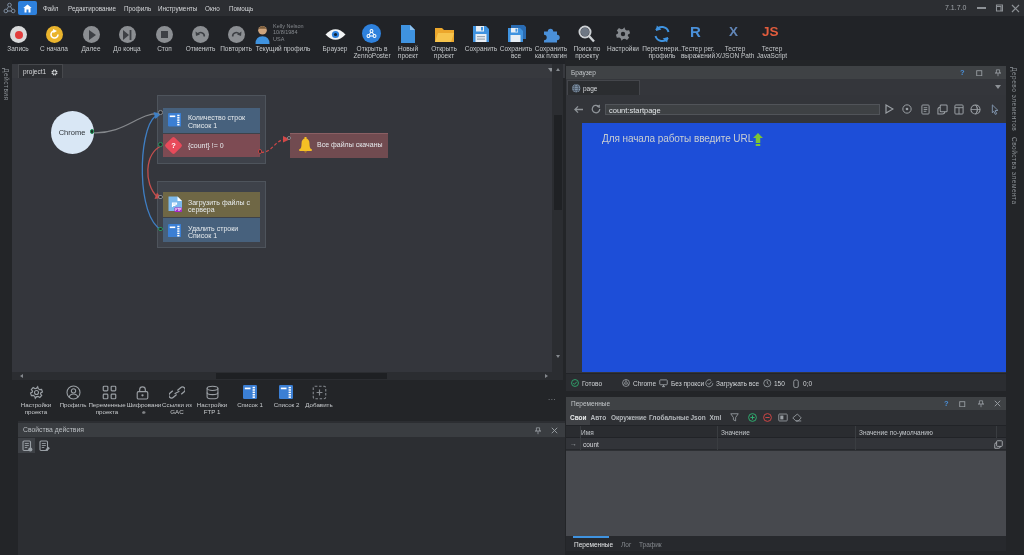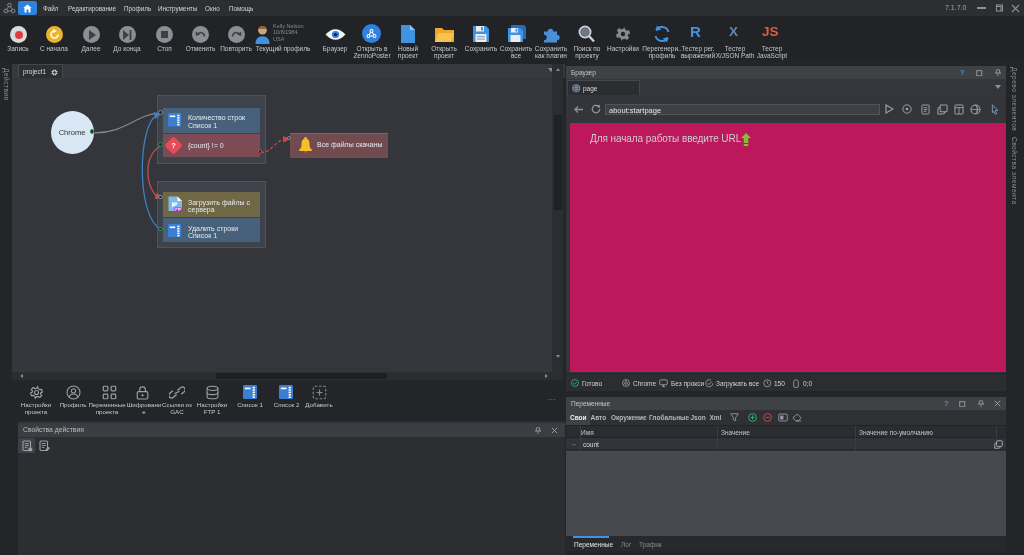--- a/index.html
+++ b/index.html
@@ -436,21 +436,21 @@
 
   <div class="abs" style="left:0;top:29px;width:440px;height:28px;background:#33353a">
     <svg class="abs" style="left:7px;top:9.5px" width="11" height="9" viewBox="0 0 12 10">
         <path d="M11 5 H2 M5.5 1.5 L2 5 L5.5 8.5" stroke="#8f9499" stroke-width="1.4" fill="none"></path>
       </svg>
     <svg class="abs" style="left:25px;top:8.5px" width="10" height="10" viewBox="0 0 12 12">
         <path d="M10.5 6 A 4.5 4.5 0 1 1 8.8 2.5" stroke="#8f9499" stroke-width="1.5" fill="none"></path>
         <path d="M10.8 0.5 L10.5 5 L6.5 3 Z" fill="#8f9499"></path>
       </svg>
     <div class="abs" style="left:39px;top:8.5px;width:275px;height:11px;background:#3e4144;border:1px solid #515459">
-      <div class="abs" style="left:3px;top:1.5px;font-size:7.5px;color:#e4e7ea">about:startpage</div>
+      <div class="abs" style="left:3px;top:1.5px;font-size:7.5px;color:#e4e7ea">count:startpage</div>
     </div>
     <svg class="abs" style="left:319px;top:9px" width="9" height="10" viewBox="0 0 9 10">
         <path d="M1 1 L8 5 L1 9 Z" fill="none" stroke="#9ba0a5" stroke-width="1.2"></path>
       </svg>
     <svg class="abs" style="left:336px;top:9px" width="10" height="10" viewBox="0 0 12 12">
         <circle cx="6" cy="6" r="5" fill="none" stroke="#9ba0a5" stroke-width="1.2"></circle>
         <circle cx="6" cy="6" r="1.6" fill="#9ba0a5"></circle>
       </svg>
     <svg class="abs" style="left:355px;top:8.5px" width="9" height="11" viewBox="0 0 10 12">
         <rect x="1" y="1" width="8" height="10" rx="1" fill="none" stroke="#9ba0a5" stroke-width="1.1"></rect>
@@ -466,21 +466,21 @@
       </svg>
     <svg class="abs" style="left:404px;top:8.5px" width="11" height="11" viewBox="0 0 12 12">
         <circle cx="6" cy="6" r="5" fill="none" stroke="#9ba0a5" stroke-width="1.1"></circle>
         <path d="M1 6 H11 M6 1 A 7 7 0 0 1 6 11 A 7 7 0 0 0 6 1" stroke="#9ba0a5" stroke-width="0.9" fill="none"></path>
       </svg>
     <svg class="abs" style="left:425px;top:9px" width="8" height="11" viewBox="0 0 9 12">
         <path d="M1.5 0.8 L7.8 7 L4.6 7.3 L6.4 10.8 L4.8 11.5 L3.1 8 L1.5 9.8 Z" fill="none" stroke="#7f93ab" stroke-width="1.1"></path>
       </svg>
   </div>
 
-  <div class="abs" style="left:4px;top:57px;width:440px;height:249px;background:#be185d">
+  <div class="abs" style="left:16px;top:57px;width:440px;height:249px;background:#1d4ed8">
     <div class="abs" style="left:20px;top:10px;font-size:10px;letter-spacing:-0.08px;color:#c9ced2">Для начала работы введите URL</div>
     <svg class="abs" style="left:171px;top:10px" width="10" height="13" viewBox="0 0 20 26">
         <path d="M10 0 L20 10 L14.5 10 L14.5 20 L5.5 20 L5.5 10 L0 10 Z" fill="#7cc433"></path>
         <rect x="5.5" y="22" width="9" height="4" fill="#7cc433"></rect>
       </svg>
   </div>
 
   <div class="abs" style="left:0;top:307px;width:440px;height:18px;background:#2b2d31;border-top:1px solid #222428">
     <svg class="abs" style="left:5px;top:5px" width="8" height="8" viewBox="0 0 12 12">
         <circle cx="6" cy="6" r="5.2" fill="none" stroke="#2fae70" stroke-width="1.3"></circle>

